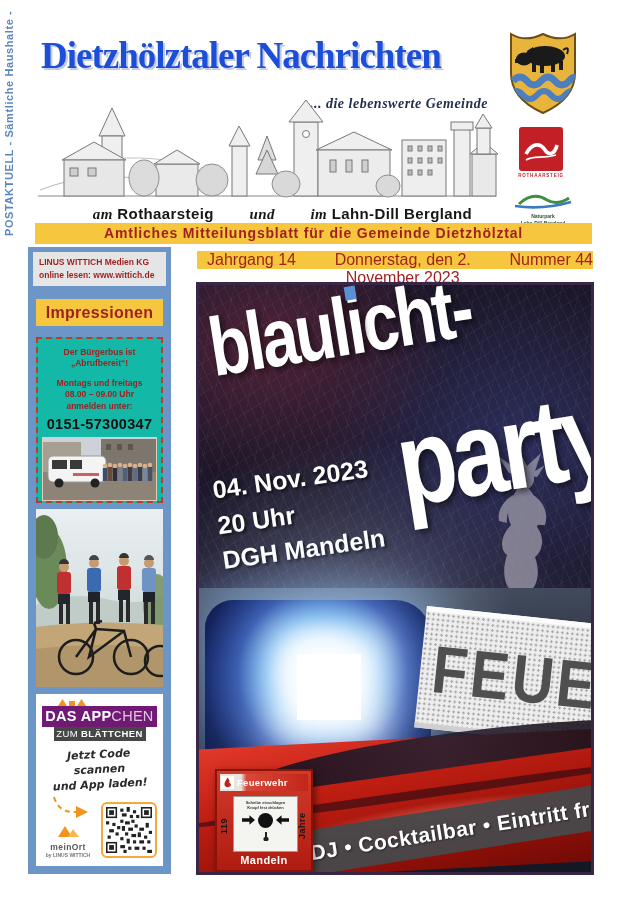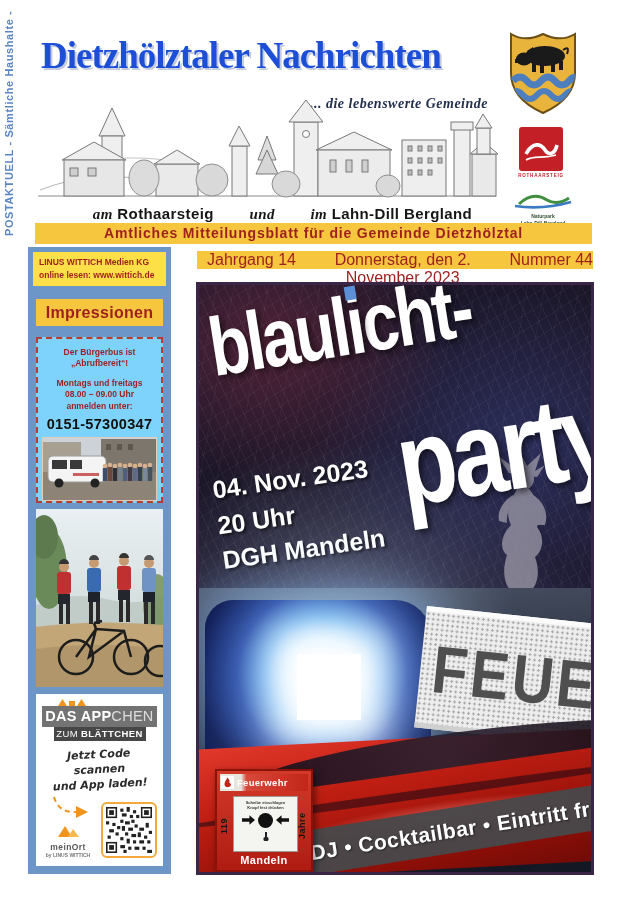--- a/index.html
+++ b/index.html
@@ -48,47 +48,47 @@
     position:absolute; left:197px; top:251px; width:396px; height:18px;
     background:#f6c63e; color:#9e1f1f; font-size:16px; display:flex; align-items:flex-start;
   }
   .issue-bar .vol { margin-left:10px; }
   .issue-bar .dat { flex:1; text-align:center; }
   .issue-bar .num { }
   
   .side-panel { position:absolute; left:28px; top:247px; width:143px; height:627px; background:#6d96c8; }
   .publisher-box {
     position:absolute; left:5px; top:5px; width:133px; height:34px;
-    background:#fde047; color:#9e1f1f; font-size:8.5px; font-weight:bold;
+    background:#e5e5e5; color:#9e1f1f; font-size:8.5px; font-weight:bold;
     padding:4px 6px; line-height:1.5;
   }
   .impressionen {
     position:absolute; left:8px; top:52px; width:127px; height:27px;
     background:#f6c63e; color:#9e1f1f; font-size:16px; font-weight:bold;
     text-align:center; line-height:27px; letter-spacing:.3px;
   }
   .buergerbus {
     position:absolute; left:8px; top:90px; width:127px; height:166px;
-    background:#7dd3fc; border:2px dashed #c03a28; text-align:center;
+    background:#14b8a6; border:2px dashed #c03a28; text-align:center;
     color:#9e1f1f; font-weight:bold;
   }
   .bb-l { font-size:8.5px; line-height:1.35; }
   .bb-sp { height:8px; }
   .bb-phone { font-size:14.5px; color:#101010; margin-top:4px; letter-spacing:.3px; }
   .bb-photo { margin:5px auto 0; width:115px; height:64px; border:1px solid #e3ccb8; background:#cdd2d8; }
   .cyclists { position:absolute; left:8px; top:262px; width:127px; height:178px; background:#dfe8ee; }
   .app-ad {
     position:absolute; left:8px; top:447px; width:127px; height:172px;
     background:#fff; padding:5px 6px;
   }
   .app-roofs { height:7px; display:flex; gap:2px; padding-left:16px; }
   .app-roof { width:9px; height:7px; background:#f0941e; clip-path:polygon(50% 0,100% 100%,0 100%); }
   .app-roof.sq { clip-path:none; width:6px; height:5px; margin-top:2px; }
   .app-banner1 {
-    background:#737373; color:#fff; font-weight:bold; font-size:14.5px;
+    background:#701a75; color:#fff; font-weight:bold; font-size:14.5px;
     text-align:center; height:21px; line-height:21px; letter-spacing:.3px;
   }
   .app-banner1 .lite { opacity:.75; font-weight:normal; }
   .app-banner2 {
     background:#474747; color:#fff; font-size:9.5px; width:92px; margin:0 auto;
     height:14px; line-height:14px; text-align:center; letter-spacing:.4px;
   }
   .app-banner2 b { font-weight:bold; }
   .app-hand {
     margin-top:7px; text-align:center; font-size:11px; font-style:italic;

